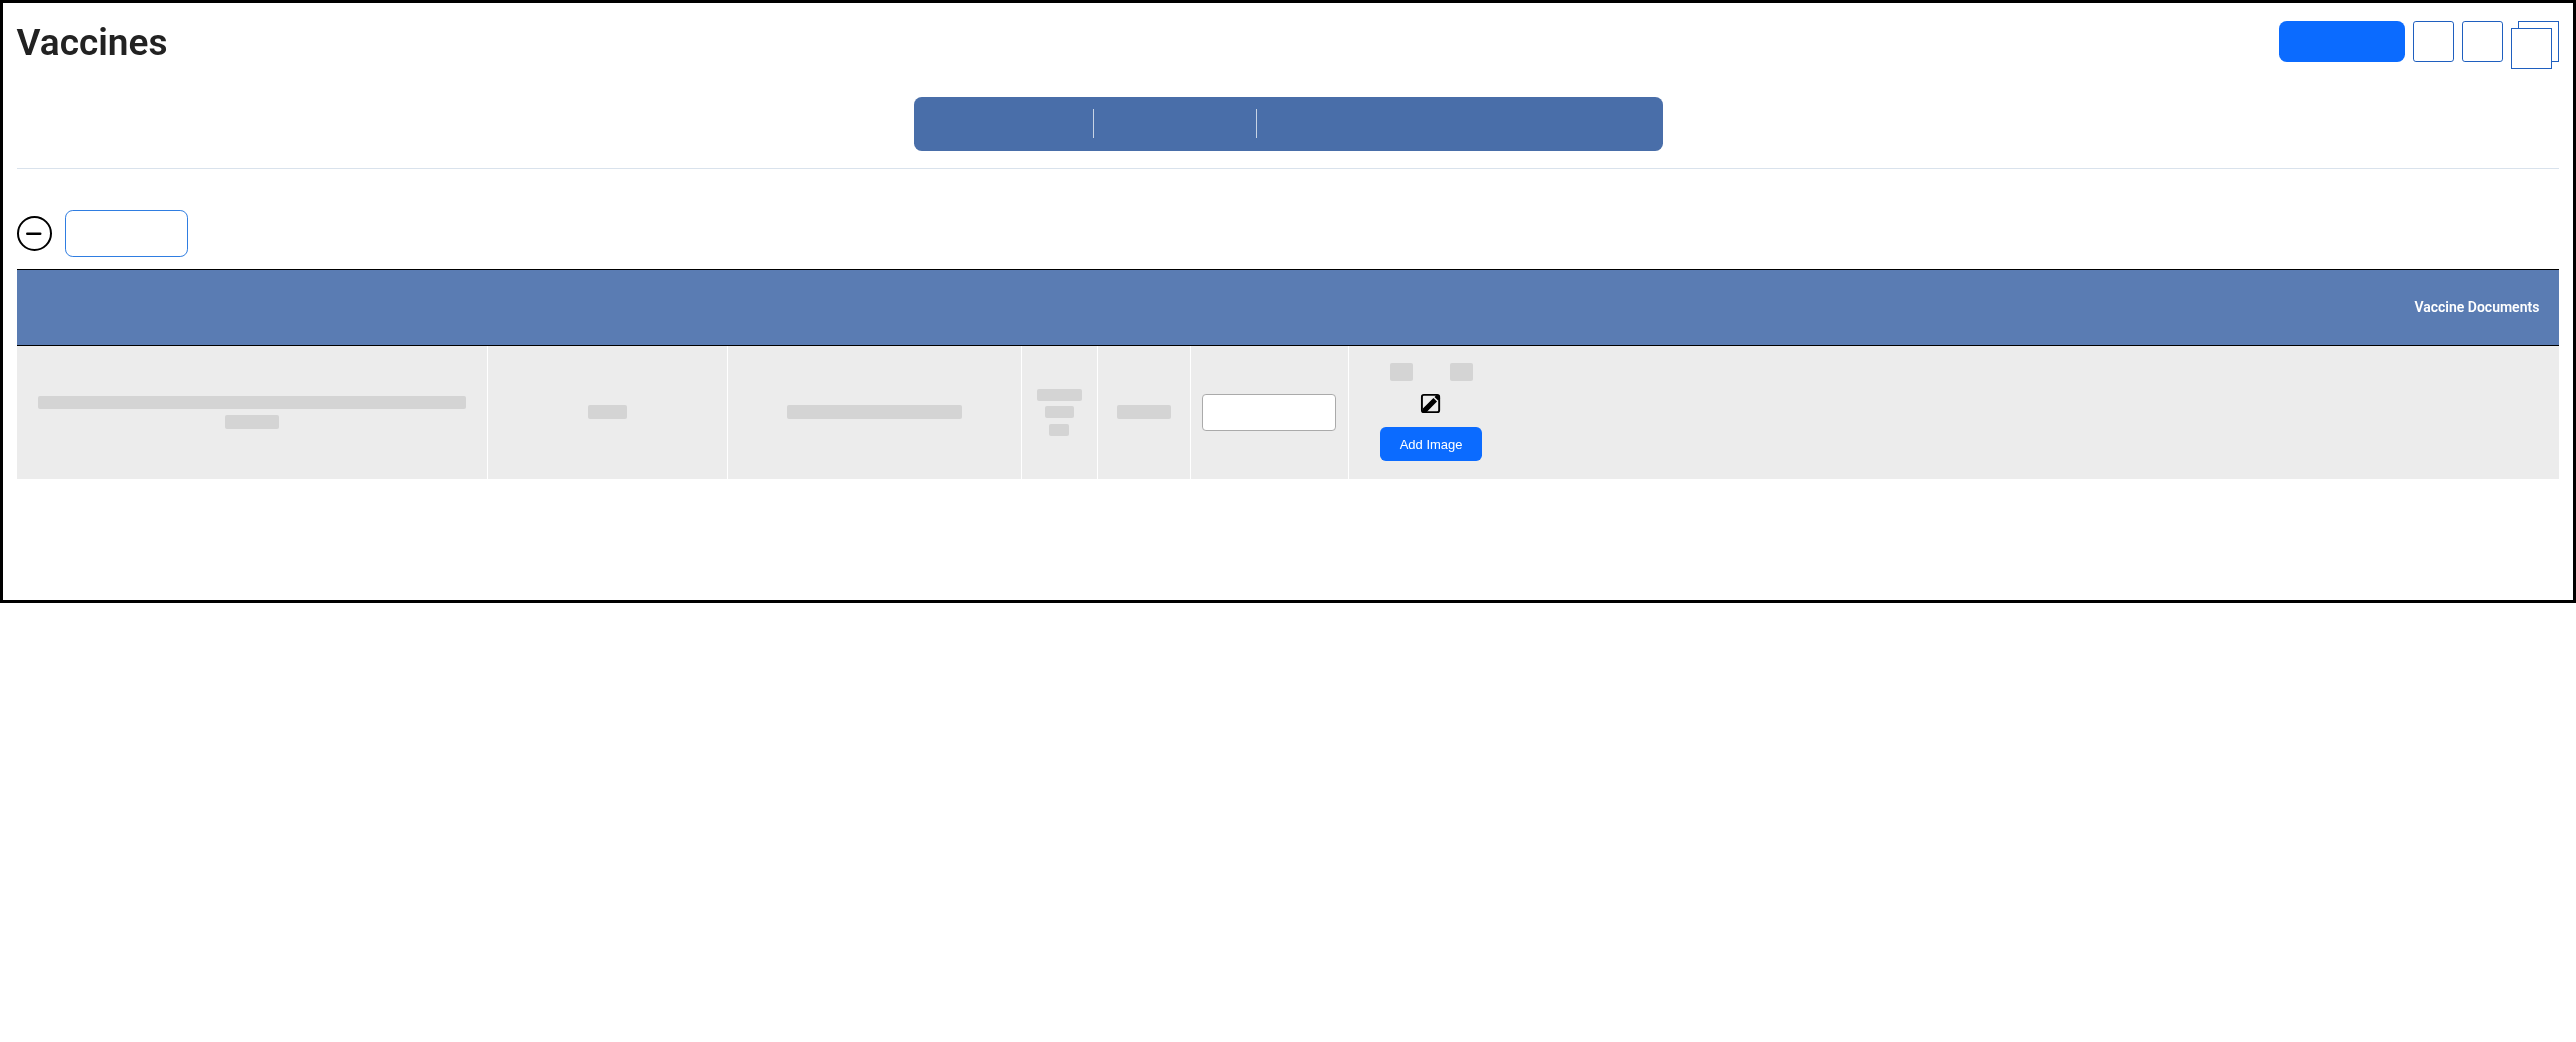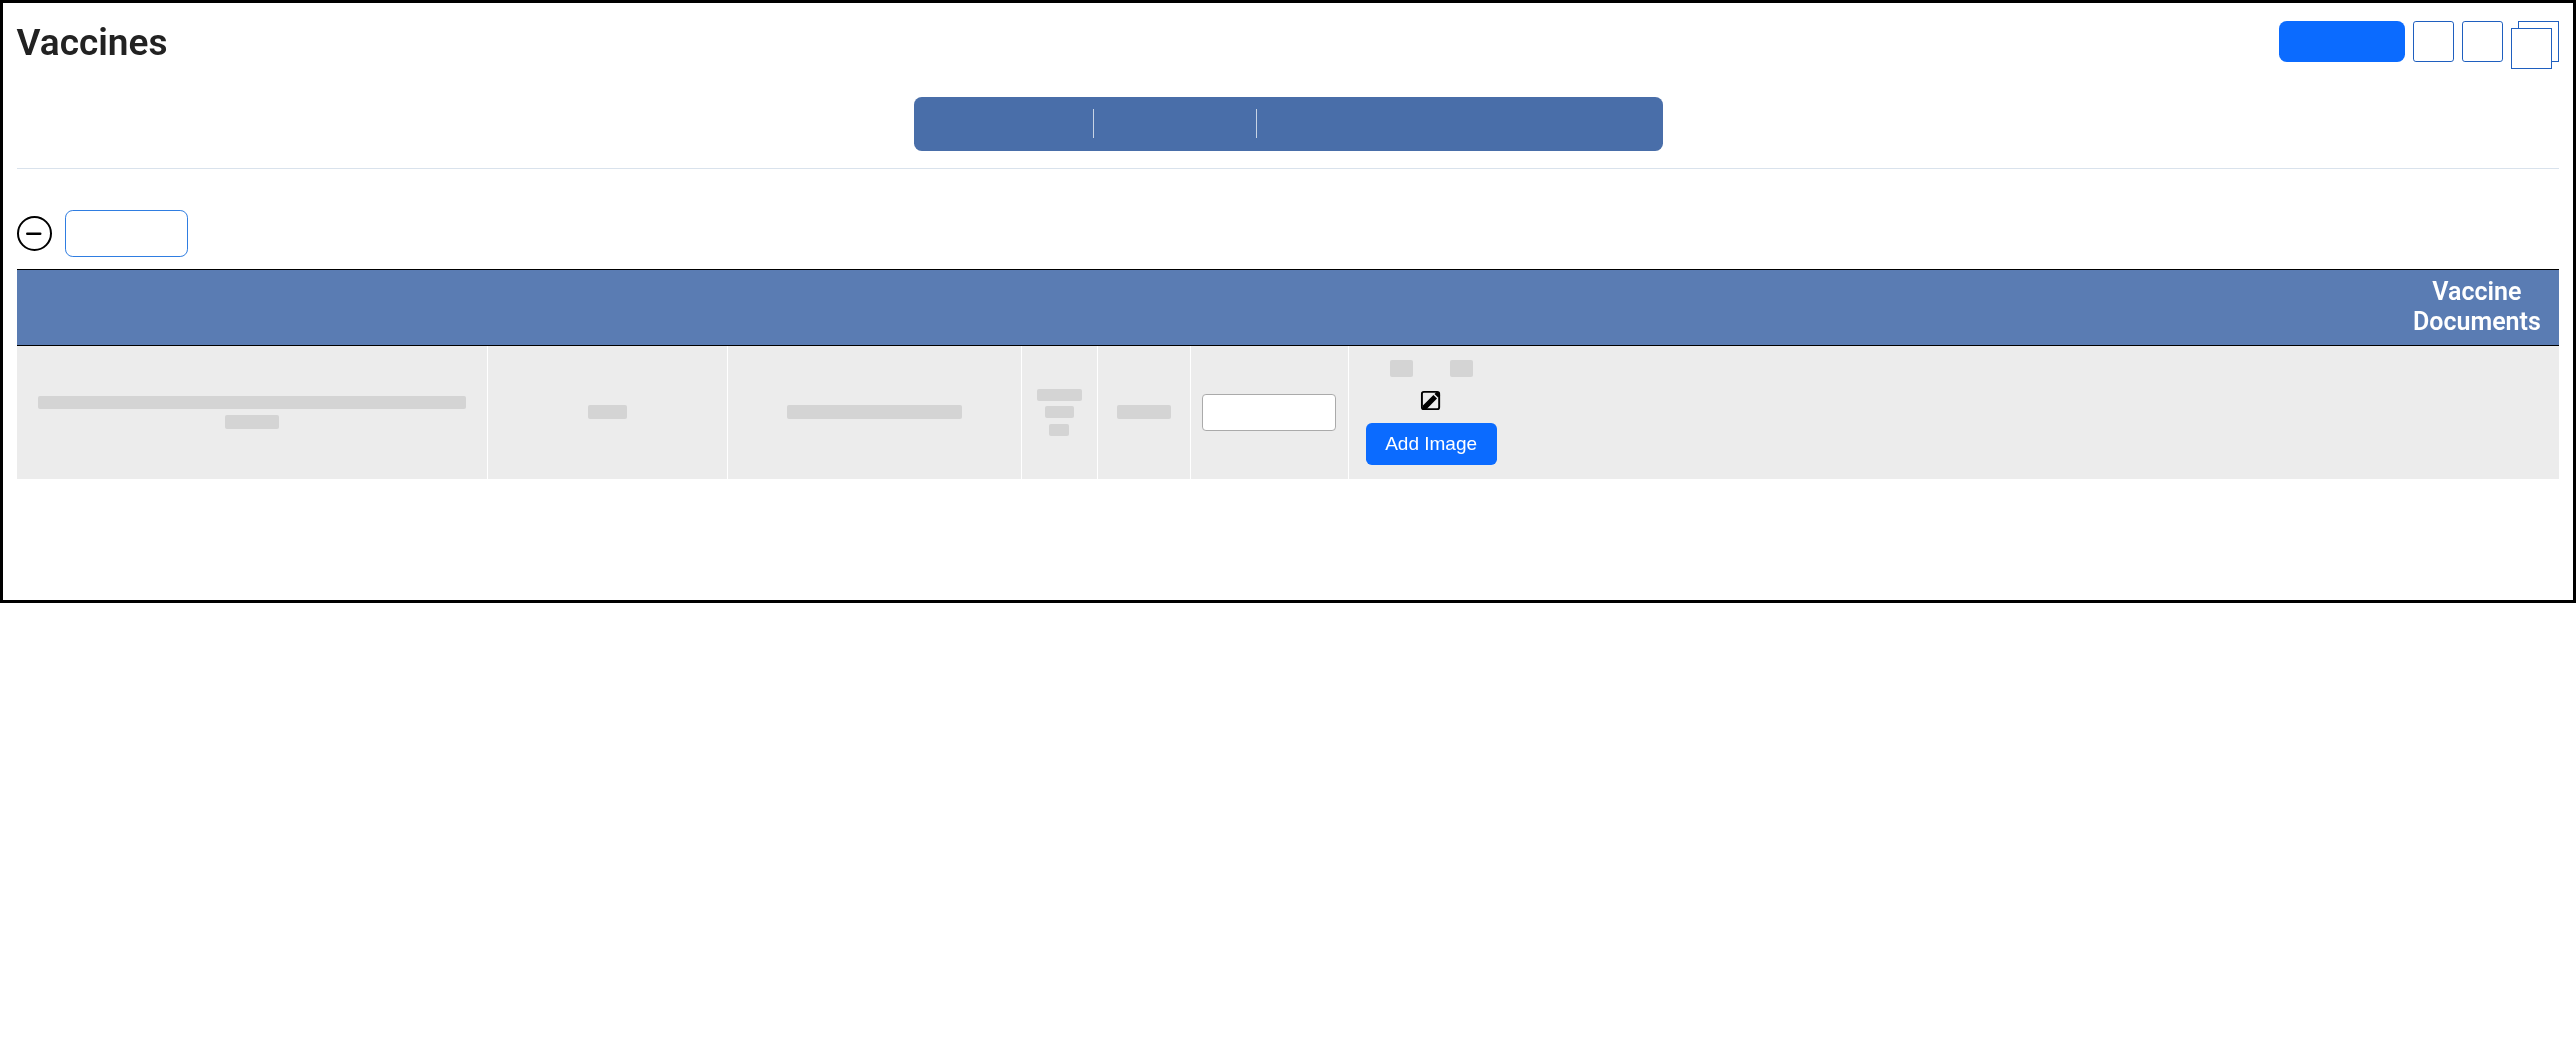--- a/index.html
+++ b/index.html
@@ -145,21 +145,21 @@
       margin: 11.7px 13.6px 0 13.6px;
     }
     .table-header {
       background: #5a7cb3;
       border-top: 1px solid #000;
       height: 76px;
       display: flex;
     }
     .th {
       color: #fff;
-      font-size: 25px;
+      font-size: 14px;
       font-weight: 600;
       text-align: center;
       display: flex;
       align-items: center;
       justify-content: center;
       line-height: 1.2;
     }
     .th-documents {
       width: 165px;
       margin-left: auto;
@@ -215,21 +215,21 @@
       width: 23px;
       height: 23px;
       color: #000;
     }
     .add-image-btn {
       background: #0b6bff;
       color: #fff;
       border: none;
       border-radius: 5.8px;
       padding: 9.7px 19.5px;
-      font-size: 19px;
+      font-size: 13px;
       cursor: pointer;
       margin-top: 5.8px;
     }
   </style>
 </head>
 <body>
 
 <div class="page">
 
   <div class="header">

